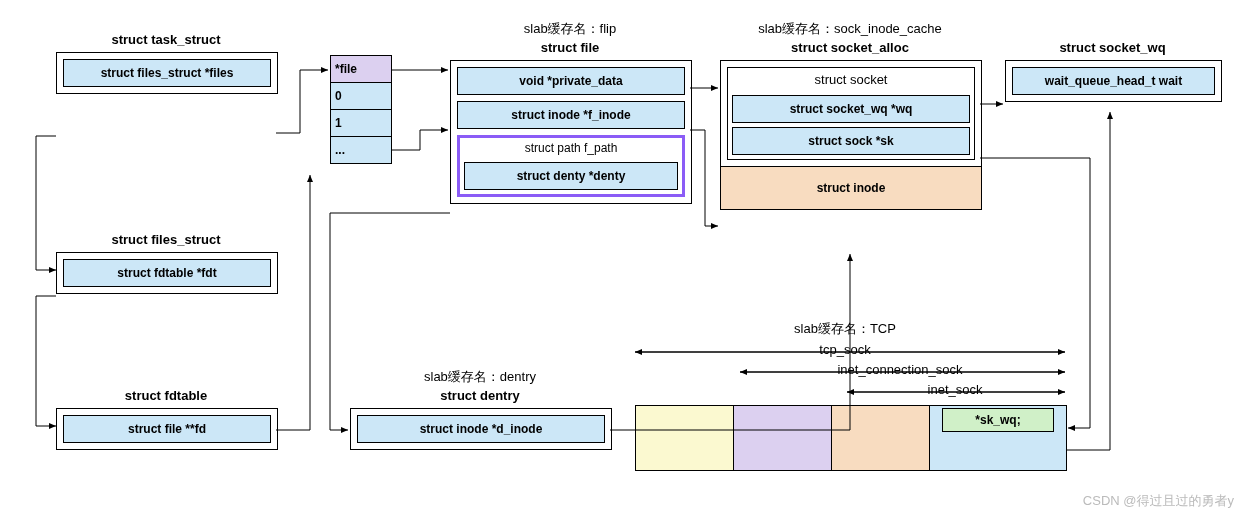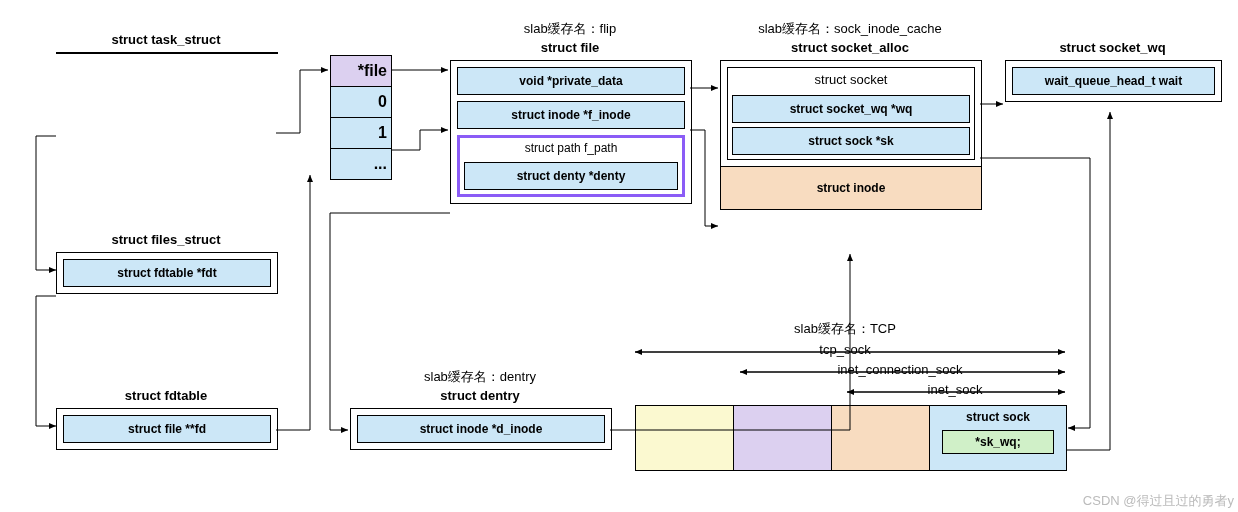--- a/index.html
+++ b/index.html
@@ -1,31 +1,32 @@
 <!DOCTYPE html>
 <html><head>
 <meta charset="utf-8">
 <style>
 body{margin:0;font-family:Arial,sans-serif;font-size:13px;background:#fff;width:1238px;height:512px;position:relative}
 .box{position:absolute;border:1px solid #000;background:#fff}
 .title{position:absolute;font-weight:bold;text-align:center}
 .caption{position:absolute;text-align:center;font-size:13px}
 .field{border:1px solid #000;background:#cce7f7;text-align:center;padding:6px 8px;font-weight:bold;font-size:12px;margin:6px}
 .field-orange{background:#f8dcc0}
-.cell{border:1px solid #000;text-align:right;padding:6px 4px;font-weight:bold;font-size:16px}
+.cell{border:1px solid #000;text-align:left;padding:6px 4px;font-weight:bold;font-size:12px}
 .cell-purple{background:#dcd0f0}
 .cell-blue{background:#cce7f7}
 svg{position:absolute;top:0;left:0;width:1238px;height:512px;pointer-events:none}
 .watermark{position:absolute;right:4px;bottom:2px;color:#bbb;font-size:13px}
 </style>
 </head>
 <body>
 
 <div class="title" style="left:56px;top:32px;width:220px">struct task_struct</div>
 <div class="box" style="left:56px;top:52px;width:220px">
+  <div class="field">struct files_struct *files</div>
 </div>
 
 <div class="title" style="left:56px;top:232px;width:220px">struct files_struct</div>
 <div class="box" style="left:56px;top:252px;width:220px">
   <div class="field">struct fdtable *fdt</div>
 </div>
 
 <div class="title" style="left:56px;top:388px;width:220px">struct fdtable</div>
 <div class="box" style="left:56px;top:408px;width:220px">
   <div class="field">struct file **fd</div>
@@ -74,21 +75,20 @@
 <div class="caption" style="left:635px;top:320px;width:420px">slab缓存名：TCP</div>
 <div class="caption" style="left:635px;top:342px;width:420px">tcp_sock</div>
 <div class="caption" style="left:740px;top:362px;width:320px">inet_connection_sock</div>
 <div class="caption" style="left:850px;top:382px;width:210px">inet_sock</div>
 
 <div style="position:absolute;left:635px;top:405px;width:432px;height:66px;display:flex">
   <div style="flex:1;border:1px solid #000;background:#fbf9d0"></div>
   <div style="flex:1;border:1px solid #000;border-left:none;background:#dcd0f0"></div>
   <div style="flex:1;border:1px solid #000;border-left:none;background:#f8dcc0"></div>
   <div style="width:136px;border:1px solid #000;border-left:none;background:#cce7f7;text-align:center">
-    <div style="font-weight:bold;font-size:12px;padding:4px">struct sock</div>
     <div style="border:1px solid #000;background:#d0f0c8;margin:2px 12px;font-weight:bold;font-size:12px;padding:4px">*sk_wq;</div>
   </div>
 </div>
 
 <div class="watermark">CSDN @得过且过的勇者y</div>
 
 <svg>
 <defs>
   <marker id="ah" markerWidth="8" markerHeight="8" refX="7" refY="3" orient="auto">
         <path d="M0,0 L7,3 L0,6 Z" fill="#000"></path>

